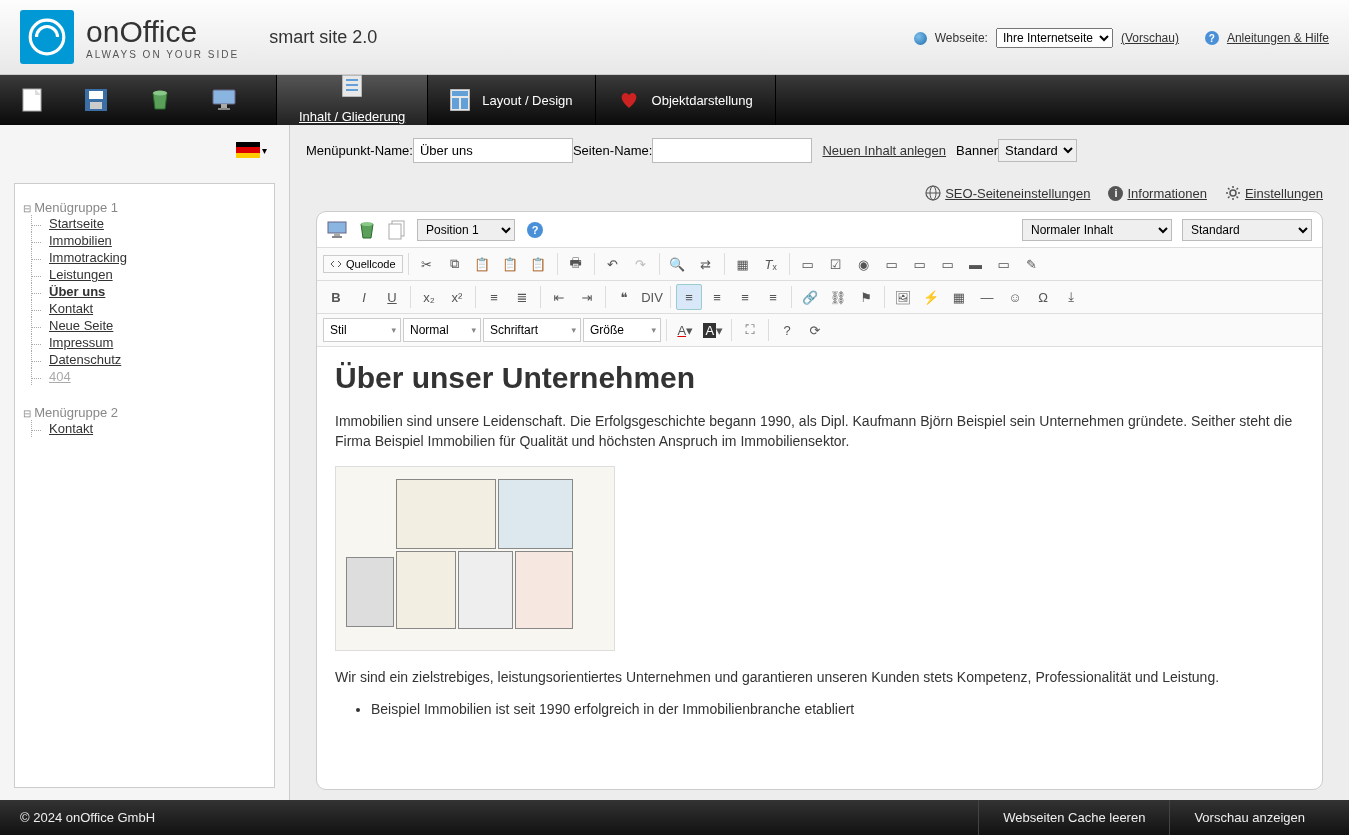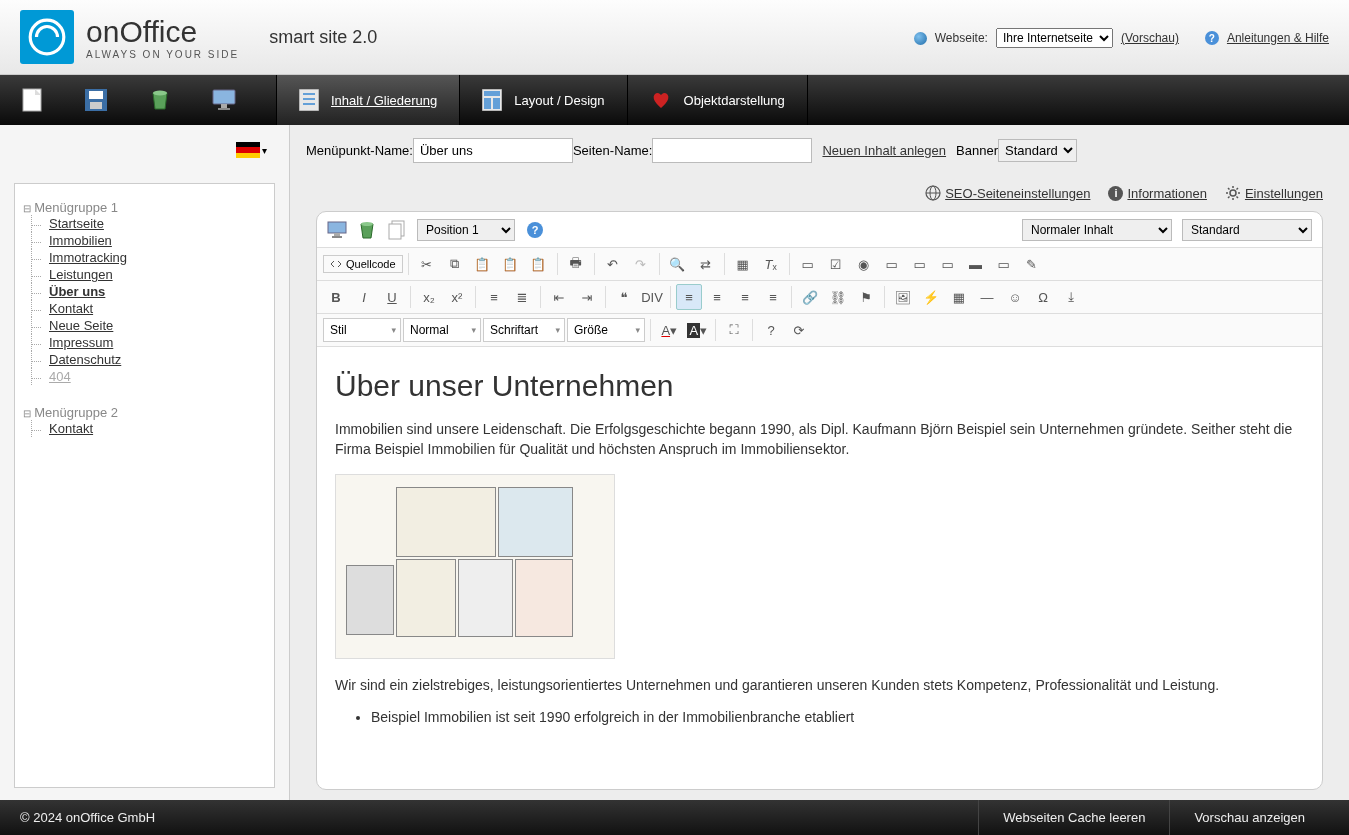--- a/index.html
+++ b/index.html
@@ -16,21 +16,21 @@
 .header-right { position:absolute; right:20px; top:28px; display:flex; align-items:center; gap:8px; font-size:12px; color:#333; }
 .header-right select { font-size:12px; padding:1px 2px; }
 .header-right a { color:#333; text-decoration:underline; }
 .globe-sm { width:13px; height:13px; border-radius:50%; background:radial-gradient(circle at 35% 35%,#7ec0ee,#1e6ba8); display:inline-block; }
 .help-sm { width:14px; height:14px; border-radius:50%; background:#4a90d9; color:#fff; font-size:10px; font-weight:bold; display:inline-flex; align-items:center; justify-content:center; }
 
 
 .nav { height:50px; background:linear-gradient(#3a3a3a,#0a0a0a); display:flex; align-items:center; }
 .nav-icon { width:64px; height:50px; display:flex; align-items:center; justify-content:center; cursor:pointer; }
 .nav-item { height:50px; display:flex; align-items:center; gap:12px; padding:0 22px; cursor:pointer; color:#fff; font-size:13px; }
-.nav-item.active { background:linear-gradient(#555,#222); }
+.nav-item.active { background:linear-gradient(#555,#222);flex-direction:column; }
 .nav-item.active span { text-decoration:underline; }
 .nav-sep { width:1px; height:50px; background:#000; }
 
 
 .body { display:flex; height:calc(835px - 75px - 50px - 35px); }
 .sidebar { width:290px; background:#f5f5f5; border-right:1px solid #ccc; }
 .flag-row { height:50px; display:flex; align-items:center; justify-content:flex-end; padding-right:22px; }
 .flag { width:24px; height:16px; background:linear-gradient(#000 33%,#d00 33% 66%,#fc0 66%); }
 .flag-row span { font-size:10px; margin-left:2px; }
 .tree-box { margin:8px 14px; background:#fff; border:1px solid #ccc; padding:16px 8px 30px; height:calc(100% - 70px); font-size:13px; color:#333; }
@@ -59,21 +59,21 @@
 
 .ck-toolbar { border-bottom:1px solid #ddd; padding:3px 6px; display:flex; flex-wrap:wrap; align-items:center; gap:2px; background:#fafafa; }
 .ck-btn { width:26px; height:26px; display:flex; align-items:center; justify-content:center; cursor:pointer; border-radius:2px; font-size:13px; color:#555; }
 .ck-btn.active { background:#d8e8f8; border:1px solid #9cc; }
 .ck-sep { width:1px; height:22px; background:#ddd; margin:0 3px; }
 .ck-sel { border:1px solid #ccc; padding:2px 18px 2px 6px; font-size:12px; background:#fff; cursor:pointer; position:relative; height:24px; display:flex; align-items:center; }
 .ck-sel::after { content:"▾"; position:absolute; right:4px; font-size:9px; color:#888; }
 .ck-src { border:1px solid #ccc; padding:2px 6px; font-size:11px; display:flex; align-items:center; gap:4px; cursor:pointer; }
 
 .ed-content { flex:1; overflow-y:auto; padding:14px 18px; font-size:14px; color:#333; position:relative; }
-.ed-content h2 { font-size:30px; font-weight:normal; margin-bottom:16px;margin-top:8px; }
+.ed-content h2 { font-size:30px; font-weight:bold; margin-bottom:16px; }
 .ed-content p { margin-bottom:14px; line-height:1.45; }
 .ed-content ul { margin-left:36px; }
 .ed-content li { margin-bottom:4px; }
 .floorplan { width:280px; height:185px; background:#f8f6f0; border:1px solid #ddd; margin:6px 0 16px; position:relative; }
 .fp-room { position:absolute; border:1px solid #888; }
 
 
 .footer { height:35px; background:linear-gradient(#333,#111); color:#eee; display:flex; align-items:center; font-size:13px; padding:0 20px; }
 .footer .spacer { flex:1; }
 .footer .fbtn { padding:0 24px; border-left:1px solid #444; height:35px; display:flex; align-items:center; cursor:pointer; }
@@ -339,21 +339,21 @@
         <span class="ck-btn">⚡</span>
         <span class="ck-btn">▦</span>
         <span class="ck-btn">—</span>
         <span class="ck-btn">☺</span>
         <span class="ck-btn">Ω</span>
         <span class="ck-btn">⤓</span>
       </div>
       <div class="ck-toolbar">
         <span class="ck-sel" style="width:78px">Stil</span>
         <span class="ck-sel" style="width:78px">Normal</span>
-        <span class="ck-sel" style="width:82px">Schriftart</span>
+        <span class="ck-sel" style="width:98px">Schriftart</span>
         <span class="ck-sel" style="width:78px">Größe</span>
         <span class="ck-sep"></span>
         <span class="ck-btn"><u style="text-decoration-color:#d00">A</u>▾</span>
         <span class="ck-btn"><span style="background:#333;color:#fff;padding:0 2px">A</span>▾</span>
         <span class="ck-sep"></span>
         <span class="ck-btn">⛶</span>
         <span class="ck-sep"></span>
         <span class="ck-btn">?</span>
         <span class="ck-btn">⟳</span>
       </div>

